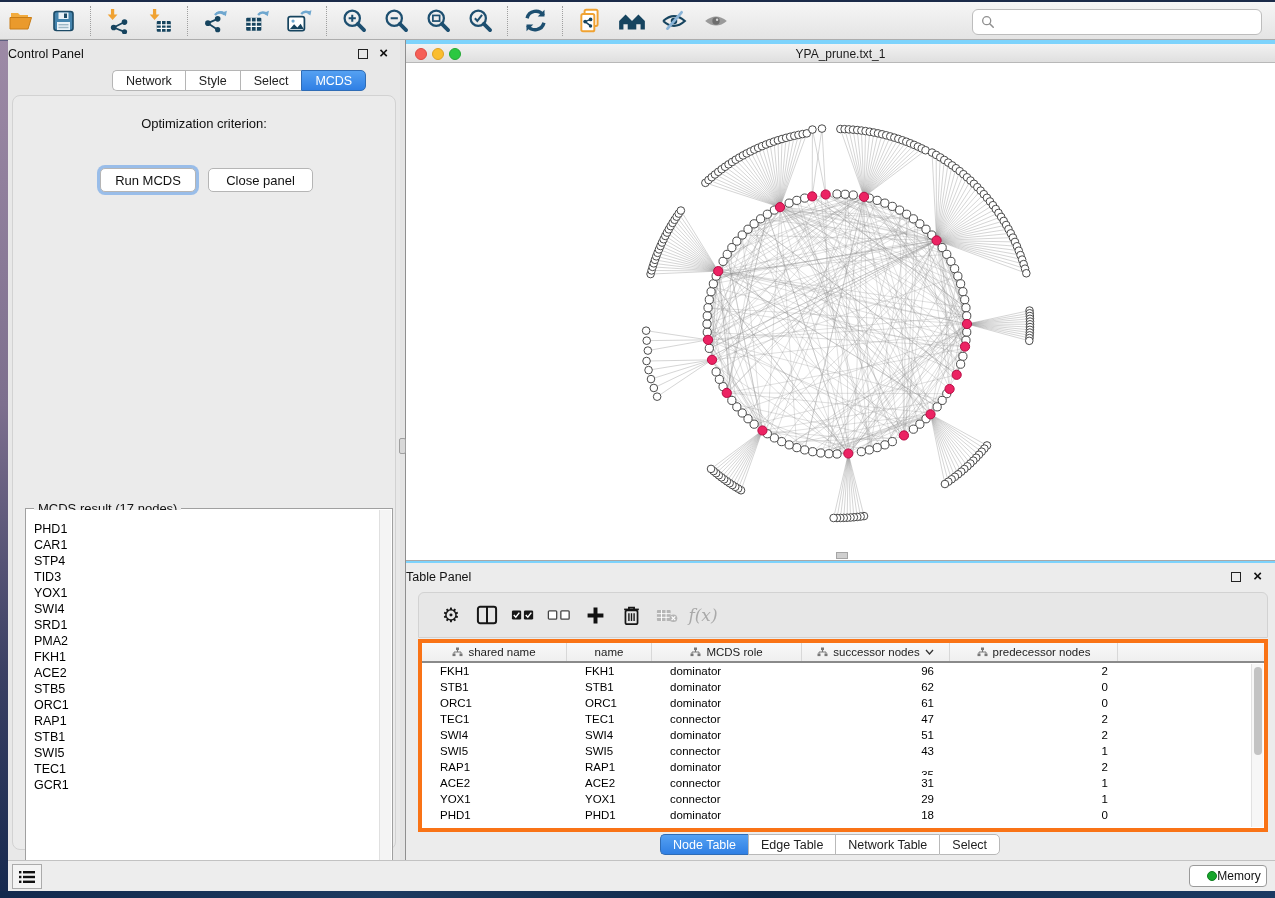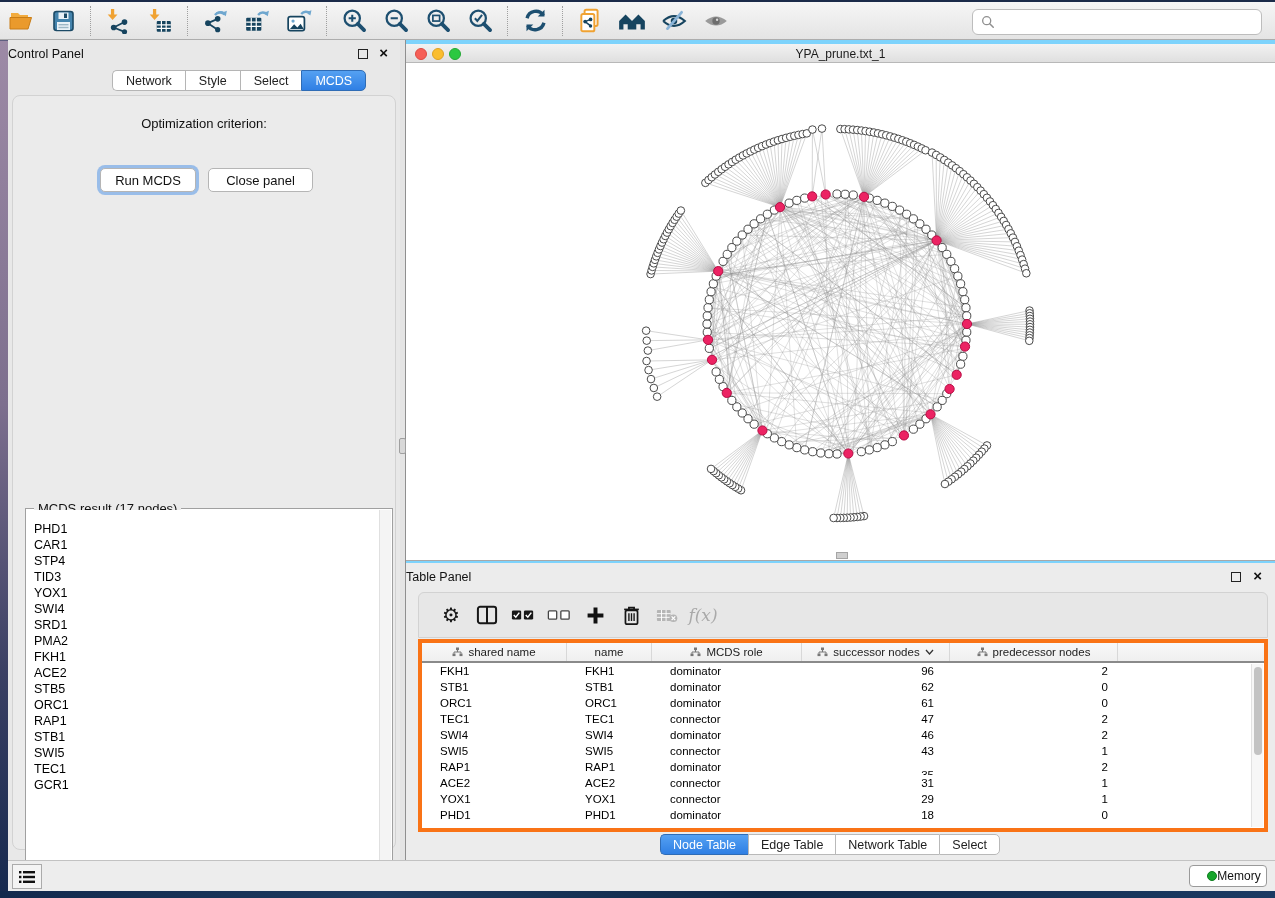--- a/index.html
+++ b/index.html
@@ -1189,21 +1189,21 @@
             <div class="td" style="width: 145px; padding: 0px 0px 0px 18px;">TEC1</div>
             <div class="td" style="width: 85px; padding: 0px 0px 0px 18px;">TEC1</div>
             <div class="td" style="width: 150px; padding: 0px 0px 0px 18px;">connector</div>
             <div class="td num" style="width: 148px; padding: 0px 16px 0px 0px;">47</div>
             <div class="td num" style="width: 168px; padding: 0px 10px 0px 0px;">2</div>
           </div>
           <div class="tr">
             <div class="td" style="width: 145px; padding: 0px 0px 0px 18px;">SWI4</div>
             <div class="td" style="width: 85px; padding: 0px 0px 0px 18px;">SWI4</div>
             <div class="td" style="width: 150px; padding: 0px 0px 0px 18px;">dominator</div>
-            <div class="td num" style="width: 148px; padding: 0px 16px 0px 0px;">46</div>
+            <div class="td num" style="width: 148px; padding: 0px 16px 0px 0px;">51</div>
             <div class="td num" style="width: 168px; padding: 0px 10px 0px 0px;">2</div>
           </div>
           <div class="tr">
             <div class="td" style="width: 145px; padding: 0px 0px 0px 18px;">SWI5</div>
             <div class="td" style="width: 85px; padding: 0px 0px 0px 18px;">SWI5</div>
             <div class="td" style="width: 150px; padding: 0px 0px 0px 18px;">connector</div>
             <div class="td num" style="width: 148px; padding: 0px 16px 0px 0px;">43</div>
             <div class="td num" style="width: 168px; padding: 0px 10px 0px 0px;">1</div>
           </div>
           <div class="tr">

